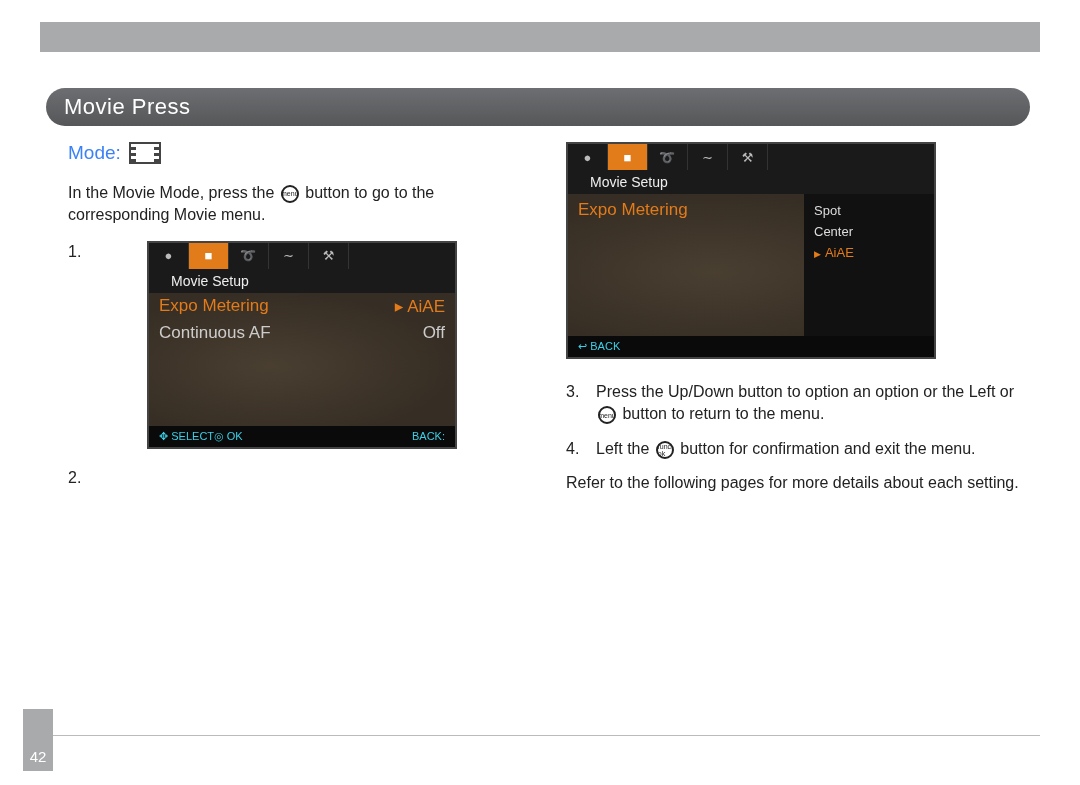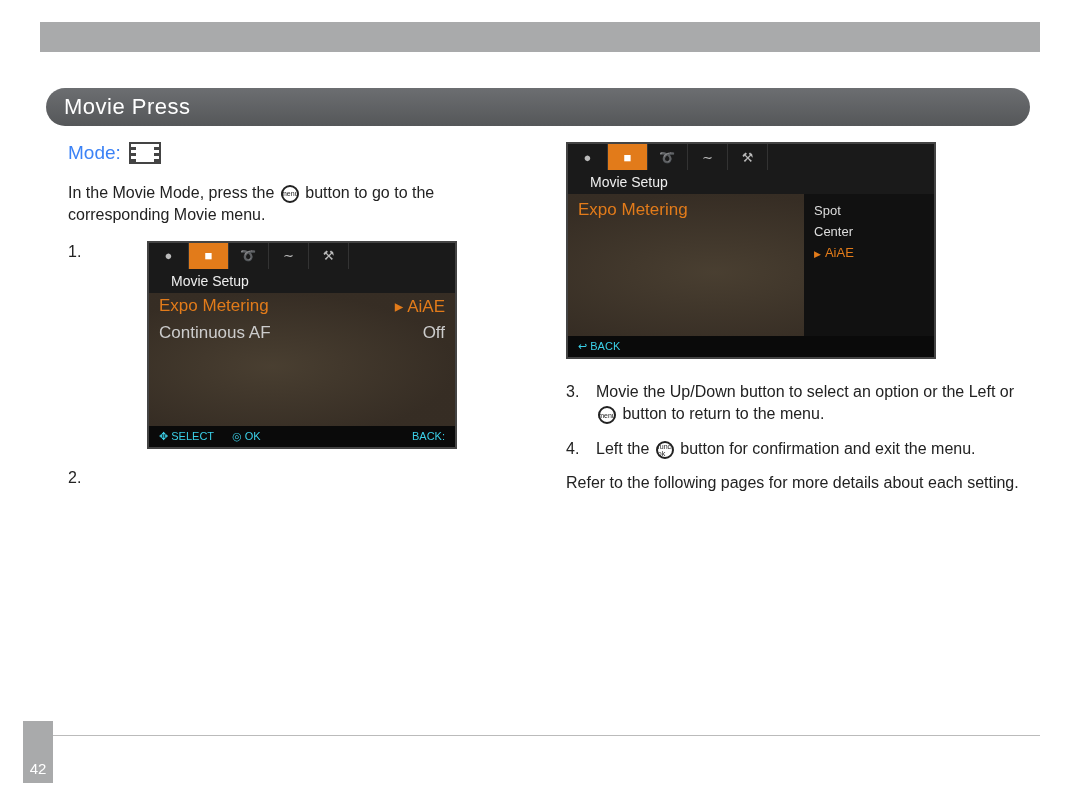--- a/index.html
+++ b/index.html
@@ -135,27 +135,26 @@
   .cam-row .arrow { color: #e27b1a; margin-right: 4px; }
   .cam-opt { color: #ddd; font-size: 13px; padding: 3px 0; }
   .cam-opt.sel { color: #e27b1a; }
   .cam-opt.sel::before { content: "\25B6"; color: #e27b1a; font-size: 9px; margin-right: 4px; }
   .cam-foot {
     background: #0a0a0a;
     color: #3bd0e8;
     font-size: 11px;
     padding: 4px 10px;
     display: flex;
-    gap: 18px;
   }
   .cam-back { color: #3bd0e8; font-size: 11px; padding: 4px 10px; background: #0a0a0a; }
   .page-num-box {
     position: absolute;
     left: 23px;
-    bottom: 2px;
+    bottom: 14px;
     width: 30px;
     height: 62px;
     background: #a9aaab;
     color: #fff;
     display: flex;
     align-items: flex-end;
     justify-content: center;
     padding-bottom: 6px;
     font-size: 15px;
   }
@@ -253,21 +252,21 @@
           <div class="cam-opt sel">AiAE</div>
         </div>
       </div>
       <div class="cam-back">↩ <span>BACK</span></div>
     </div>
 
     <ol>
       <li>
         <span class="num">3.</span>
         <span>
-          <span>Movie the Up/Down button to select an option or the Left or </span><span class="menu-btn">menu</span><span> button to return to the menu.</span>
+          <span>Press the Up/Down button to option an option or the Left or </span><span class="menu-btn">menu</span><span> button to return to the menu.</span>
         </span>
       </li>
       <li>
         <span class="num">4.</span>
         <span>
           <span>Left the </span><span class="menu-btn">func ok</span><span> button for confirmation and exit the menu.</span>
         </span>
       </li>
     </ol>
 

